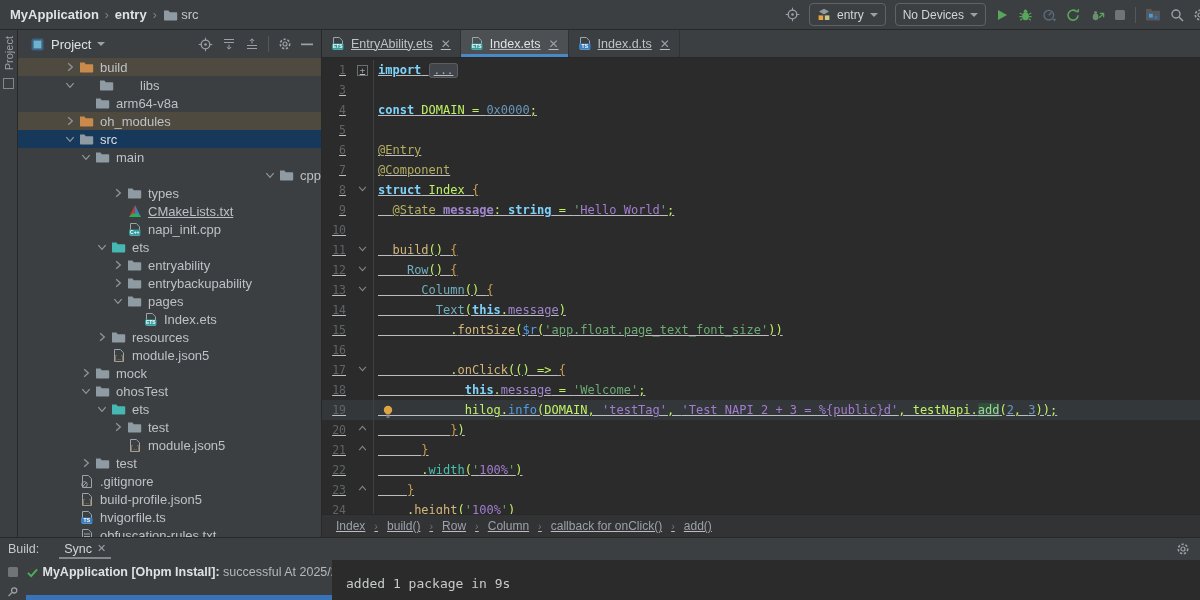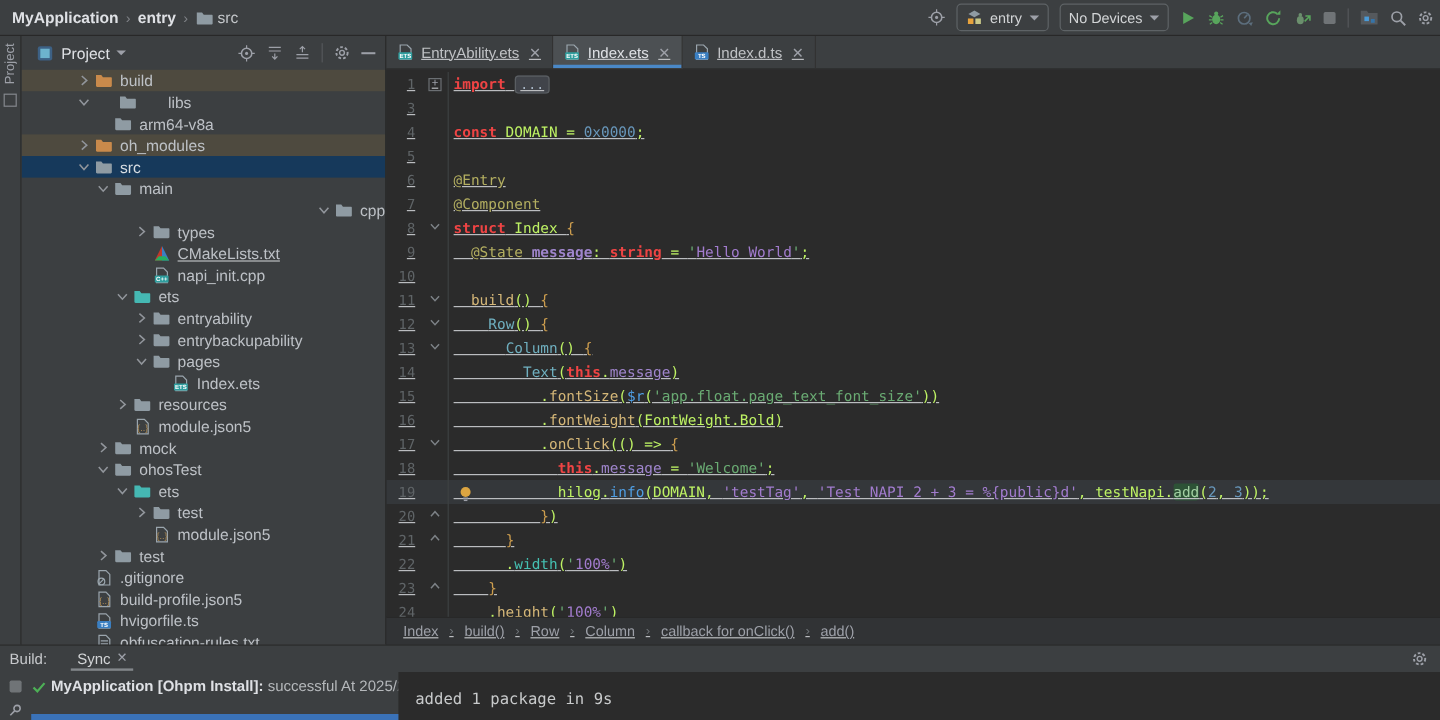--- a/index.html
+++ b/index.html
@@ -2,21 +2,21 @@
 <html><head>
 <meta charset="utf-8">
 <style>
   html,body{margin:0;padding:0;background:#2b2b2b;}
   #app{position:relative;width:1200px;height:600px;overflow:hidden;background:#2b2b2b;
        font-family:"Liberation Sans",sans-serif;color:#bbbdc0;font-size:13px;}
   .icn{display:inline-flex;align-items:center;justify-content:center;vertical-align:middle;line-height:0;}
 
   
   .titlebar{height:30px;background:#3c3f41;border-bottom:1px solid #282828;display:flex;
-            align-items:center;padding:0 12px 0 10px;box-sizing:border-box;}
+            align-items:center;padding:0 0 0 10px;box-sizing:border-box;}
   .tcrumbs{display:flex;align-items:center;gap:6px;white-space:nowrap;}
   .tcrumb{color:#dfe1e5;font-weight:bold;}
   .tcrumb.plain{font-weight:normal;color:#c3c6c9;}
   .tsep{color:#7f8287;font-size:12px;}
   .tb-right{margin-left:auto;display:flex;align-items:center;gap:9px;padding-right:0;}
   .selectbox{display:flex;align-items:center;gap:6px;border:1px solid #5e6366;border-radius:4px;
              height:21px;padding:0 7px;color:#d2d4d6;font-size:12px;cursor:default;}
   .caret{width:0;height:0;border-left:4px solid transparent;border-right:4px solid transparent;
          border-top:4px solid #9da0a8;display:inline-block;}
   .vdiv{width:1px;height:16px;background:#55585b;}
@@ -54,21 +54,21 @@
   .cline{height:20px;display:flex;position:relative;}
   .cline.cur{background:#34373a;}
   .lnum{width:30px;flex:none;text-align:right;padding-right:6px;color:#5f6467;font-size:11.5px;
         box-sizing:border-box;cursor:default;}
   .lfold{width:22px;flex:none;border-right:1px solid #3e4143;display:inline-flex;
          align-items:center;justify-content:center;box-sizing:border-box;}
   .ct{white-space:pre;padding-left:4px;}
   .foldplus{width:9px;height:9px;border:1px solid #6b6f73;color:#9da0a8;font-size:9px;line-height:8px;
             text-align:center;background:#2b2b2b;}
   .bulb{position:absolute;left:60px;top:4px;}
-  .tk-d{color:#bef264}.tk-k{color:#ef4444;font-weight:bold}.tk-a{color:#b3ae60}
+  .tk-d{color:#bef264}.tk-k{color:#7dd3fc;font-weight:bold}.tk-a{color:#b3ae60}
   .tk-s{color:#6aab73}.tk-p{color:#a27cce}.tk-n{color:#6897bb}.tk-f{color:#d5b778}
   .tk-m{color:#4f9ee3}.tk-c{color:#6fafbf}.tk-t{color:#45c0b2}.tk-b{color:#cc9d4e}
   .tk-w{color:#9f85cc}.tk-W{color:#9f85cc;font-weight:bold}
   .tk-h{color:#a3d0a3;background:#2d5236;border-radius:2px}
   .tk-F{color:#a9b7c6;background:#41444a;border:1px solid #5a5e62;border-radius:3px;padding:0 4px;font-size:11px}
   .crumbbar{height:22px;flex:none;background:#313335;border-top:1px solid #282828;display:flex;
             align-items:center;padding-left:14px;gap:9px;font-size:12px;color:#9da0a8;}
   .cb-sep{color:#6e7377;font-size:11px;}
 
   
@@ -722,21 +722,20 @@
             <span class="ct"><span class="tk-d">        </span><span class="tk-c">Text</span><span class="tk-d">(</span><span class="tk-k">this</span><span class="tk-d">.</span><span class="tk-w">message</span><span class="tk-d">)</span></span>
           </div>
           <div class="cline">
             <span class="lnum">15</span>
             <span class="lfold"></span>
             <span class="ct"><span class="tk-d">          .</span><span class="tk-f">fontSize</span><span class="tk-d">(</span><span class="tk-m">$r</span><span class="tk-d">(</span><span class="tk-s">'app.float.page_text_font_size'</span><span class="tk-d">))</span></span>
           </div>
           <div class="cline">
             <span class="lnum">16</span>
             <span class="lfold"></span>
-            <span class="ct"><span class="tk-d">          .</span><span class="tk-f">fontWeight</span><span class="tk-d">(FontWeight.Bold)</span></span>
           </div>
           <div class="cline">
             <span class="lnum">17</span>
             <span class="lfold">
               <span><svg width="11" height="11" viewBox="0 0 13 13">
                   <path d="M2.5 4.5l4 4.5 4-4.5" stroke="#7d8287" stroke-width="1.4" fill="none"></path>
                 </svg></span>
             </span>
             <span class="ct"><span class="tk-d">          .</span><span class="tk-f">onClick</span><span class="tk-d">(() =&gt; </span><span class="tk-b">{</span></span>
           </div>

